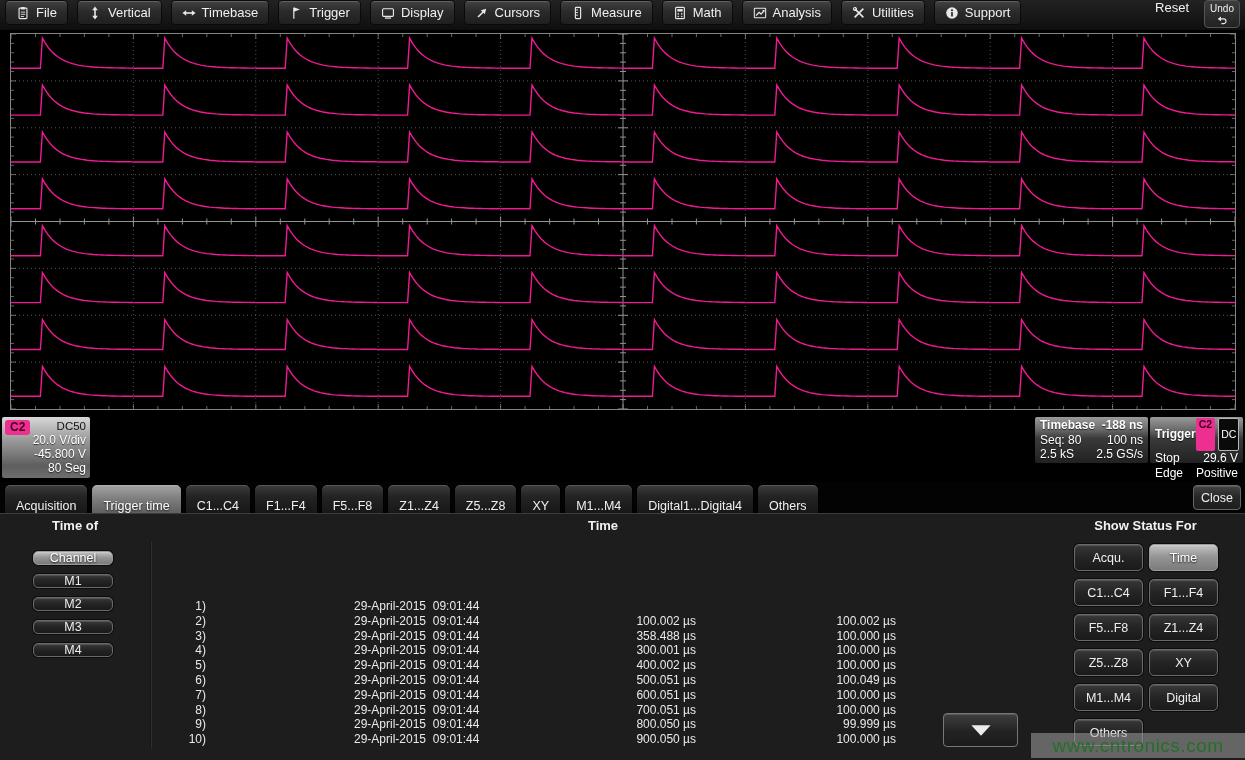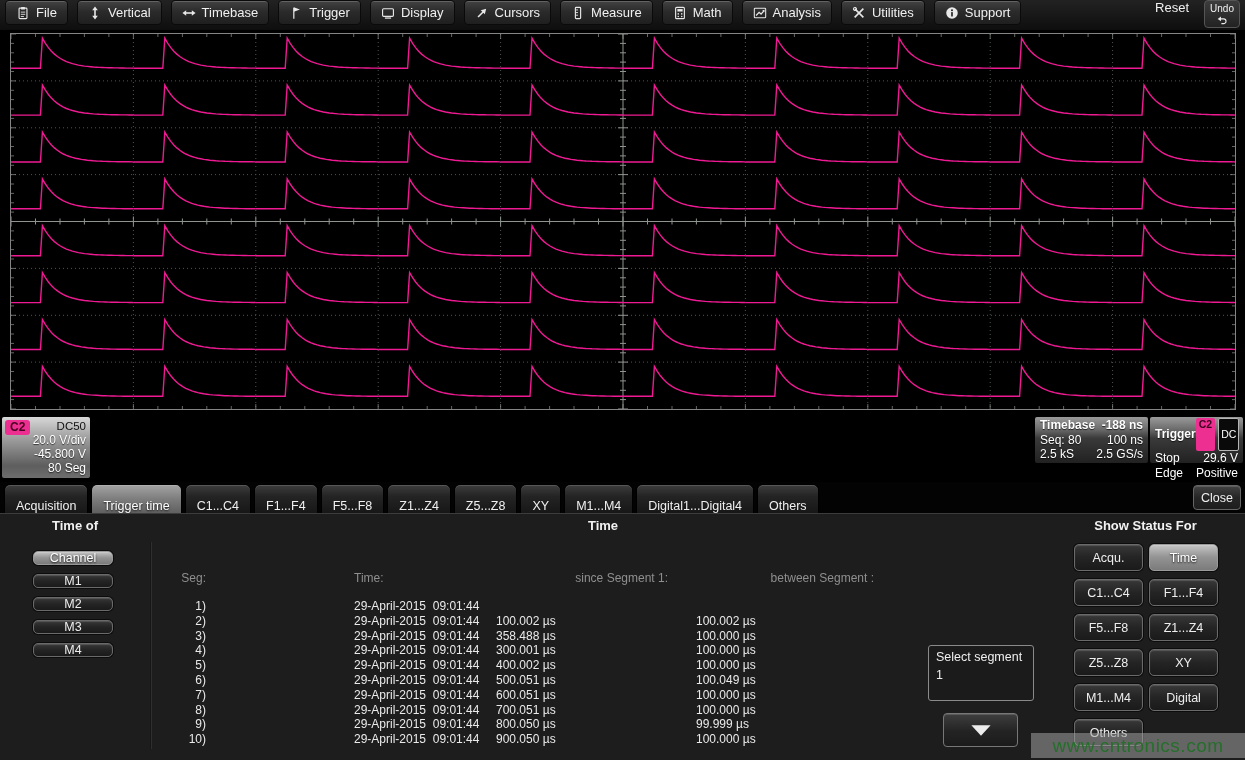--- a/index.html
+++ b/index.html
@@ -102,21 +102,21 @@
     color:#fff;text-shadow:0 1px 2px rgba(0,0,0,.85);border-color:#9a9a9a;
   }
   .vsep{position:absolute;left:150px;top:28px;height:207px;width:2px;
     background:linear-gradient(to right,#0b0b0b,#3a3a3a);}
   .thead,.trow{display:grid;grid-template-columns:46px 290px 200px 200px;}
   .thead{position:absolute;left:160px;top:57px;width:736px;color:#8f8f8f;font-size:12px;}
   .tbody{position:absolute;left:160px;top:85px;width:736px;}
   .trow{height:14.8px;line-height:14.8px;color:#eaeaea;font-size:12px;}
   .c-seg,.h-seg{text-align:right;}
   .c-time,.h-time{padding-left:148px;white-space:pre;}
-  .c-since,.c-between{}
+  .c-since,.c-between{text-align:right;}
   .h-since{text-align:right;padding-right:28px;}
   .h-between{text-align:right;padding-right:22px;}
   .select-seg{
     position:absolute;left:928px;top:131px;width:106px;height:56px;box-sizing:border-box;
     background:#1b1b1b;border:1px solid #8a8a8a;border-radius:3px;
     padding:4px 7px;color:#eee;font-size:12.5px;line-height:15px;
   }
   .seg-val{margin-top:3px;}
   .arrow-btn{
     position:absolute;left:943px;top:199px;width:75px;height:34px;
@@ -773,26 +773,20 @@
         <span>M3</span>
       </button>
 
       <button class="side-btn">
         <span>M4</span>
       </button>
     </div>
 
   <div class="vsep"></div>
 
-  <div class="thead">
-    <span class="h-seg">Seg:</span>
-    <span class="h-time">Time:</span>
-    <span class="h-since">since Segment 1:</span>
-    <span class="h-between">between Segment :</span>
-  </div>
 
   <div class="tbody">
 
       <div class="trow">
         <span class="c-seg">1)</span>
         <span class="c-time">29-April-2015  09:01:44</span>
         <span class="c-since"></span>
         <span class="c-between"></span>
       </div>
 
@@ -853,24 +847,20 @@
       </div>
 
       <div class="trow">
         <span class="c-seg">10)</span>
         <span class="c-time">29-April-2015  09:01:44</span>
         <span class="c-since">900.050 µs</span>
         <span class="c-between">100.000 µs</span>
       </div>
     </div>
 
-  <div class="select-seg">
-    <div>Select segment</div>
-    <div class="seg-val">1</div>
-  </div>
 
   <button class="arrow-btn">
     <span>
         <svg viewBox="0 0 24 14">
           <polygon points="3,2 21,2 12,12" fill="#ececec"></polygon>
         </svg>
       </span>
   </button>
 
   <div class="status-grid">

